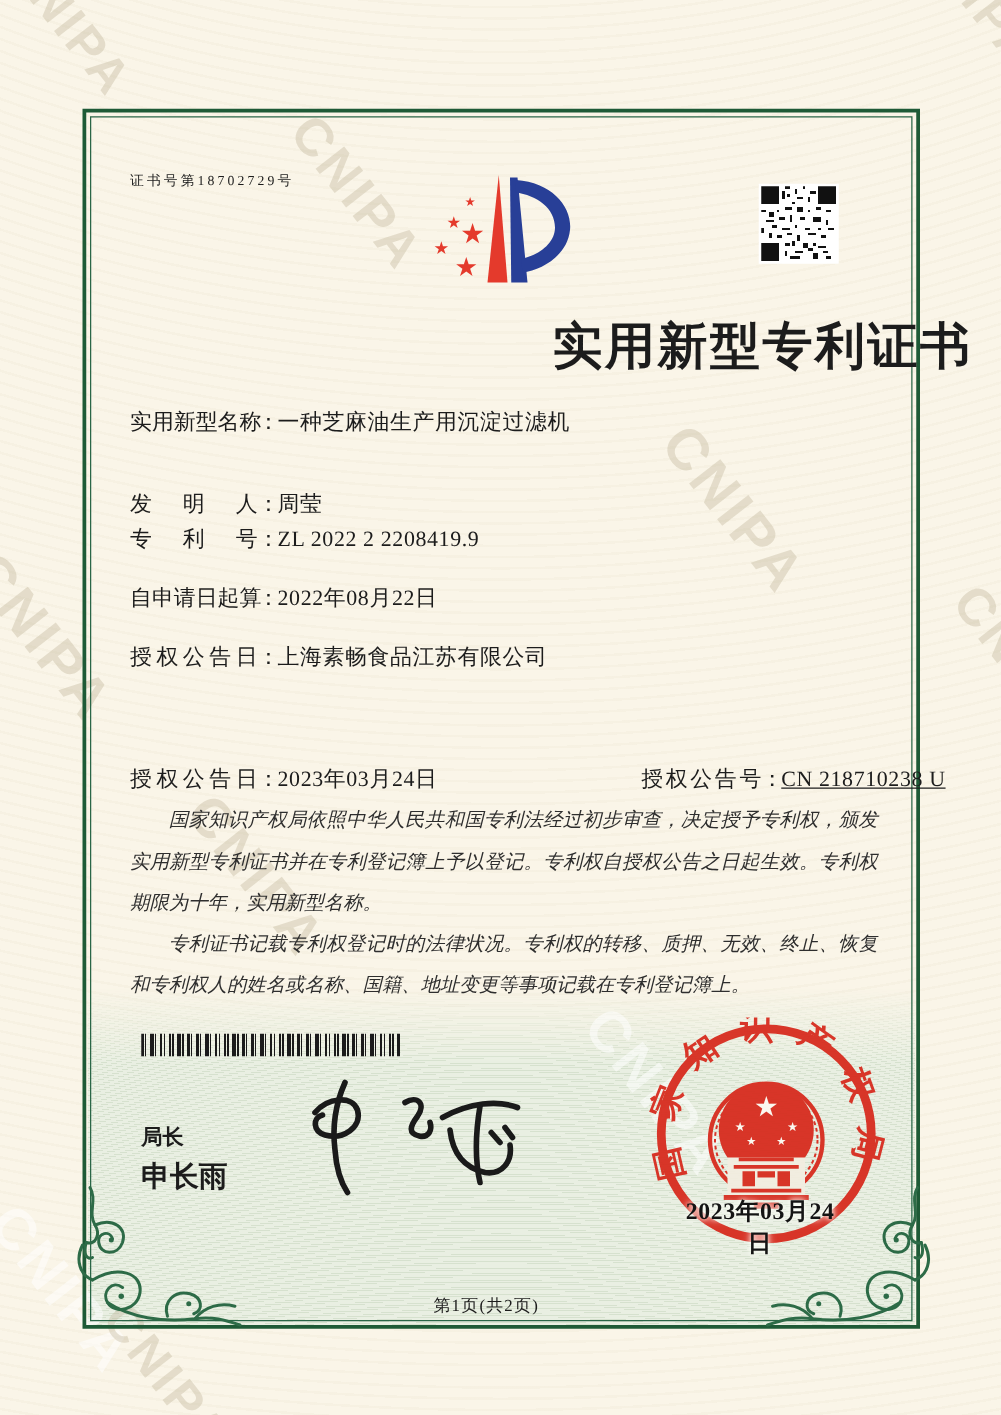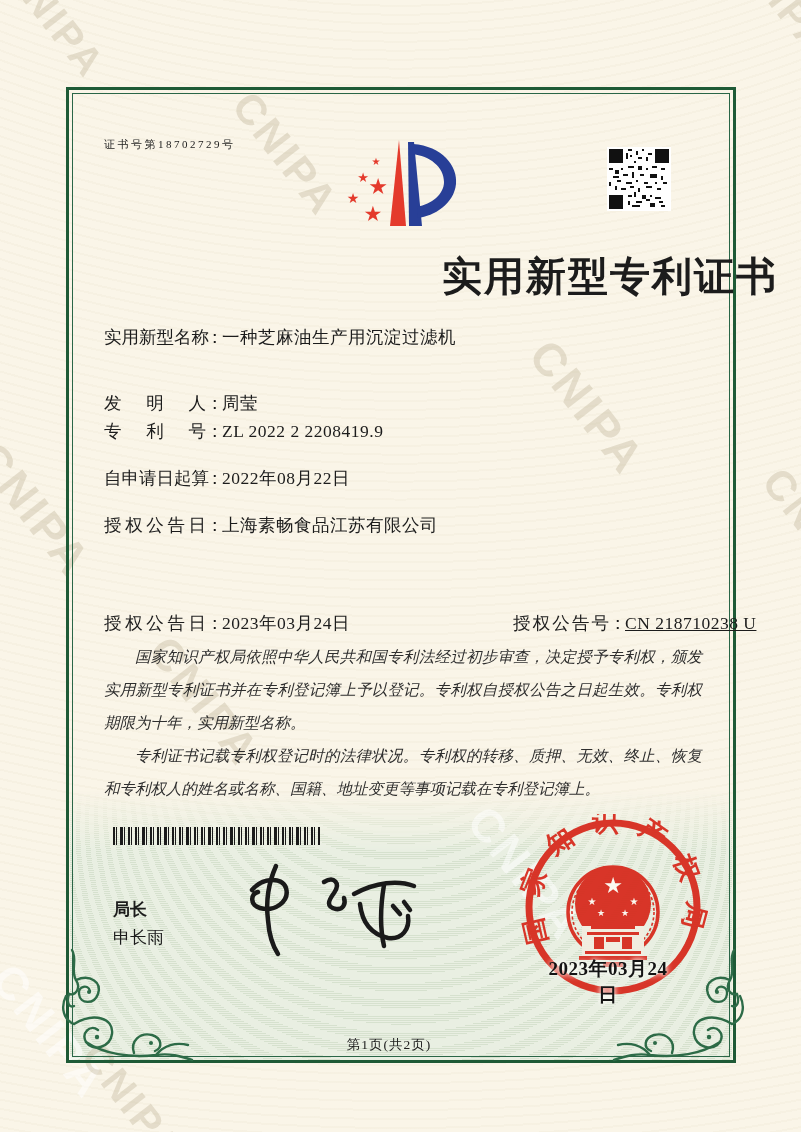--- a/index.html
+++ b/index.html
@@ -43,21 +43,21 @@
     position:absolute;left:113px;top:827px;width:207px;height:18px;z-index:4;
     background:repeating-linear-gradient(90deg,
       #1b1b1b 0 2px, transparent 2px 3px,
       #1b1b1b 3px 4px, transparent 4px 7px,
       #1b1b1b 7px 10px, transparent 10px 11px,
       #1b1b1b 11px 12px, transparent 12px 15px,
       #1b1b1b 15px 17px, transparent 17px 18px,
       #1b1b1b 18px 19px, transparent 19px 22px);
   }
   .dir-title{position:absolute;left:113px;top:898px;font-size:17px;font-weight:bold;font-family:"Liberation Sans",sans-serif;z-index:4;}
-  .dir-name{position:absolute;left:113px;top:926px;font-size:17px;font-weight:normal;font-family:"Liberation Sans",sans-serif;z-index:4;}
+  .dir-name{position:absolute;left:113px;top:926px;font-size:23px;font-weight:bold;font-family:"Liberation Sans",sans-serif;z-index:4;}
   .signature{position:absolute;left:238px;top:858px;z-index:4;}
   .seal{position:absolute;left:518px;top:814px;z-index:5;opacity:0.93;}
   .seal-date{
     position:absolute;left:540px;top:956px;width:136px;text-align:center;z-index:6;
     font-size:19px;font-weight:bold;color:#141414;letter-spacing:0.5px;
     text-shadow:0 0 4px #fdfdf8,0 0 7px #fdfdf8;
   }
   .page-no{position:absolute;left:0;top:1036px;width:778px;text-align:center;font-size:13.5px;z-index:4;letter-spacing:1px;}
   .cont-strip{position:absolute;left:288px;top:1074px;width:194px;height:34px;background:#fefdf8;z-index:4;}
   .cont-note{width:100%;text-align:center;line-height:34px;font-size:16px;font-style:italic;color:#222;}

